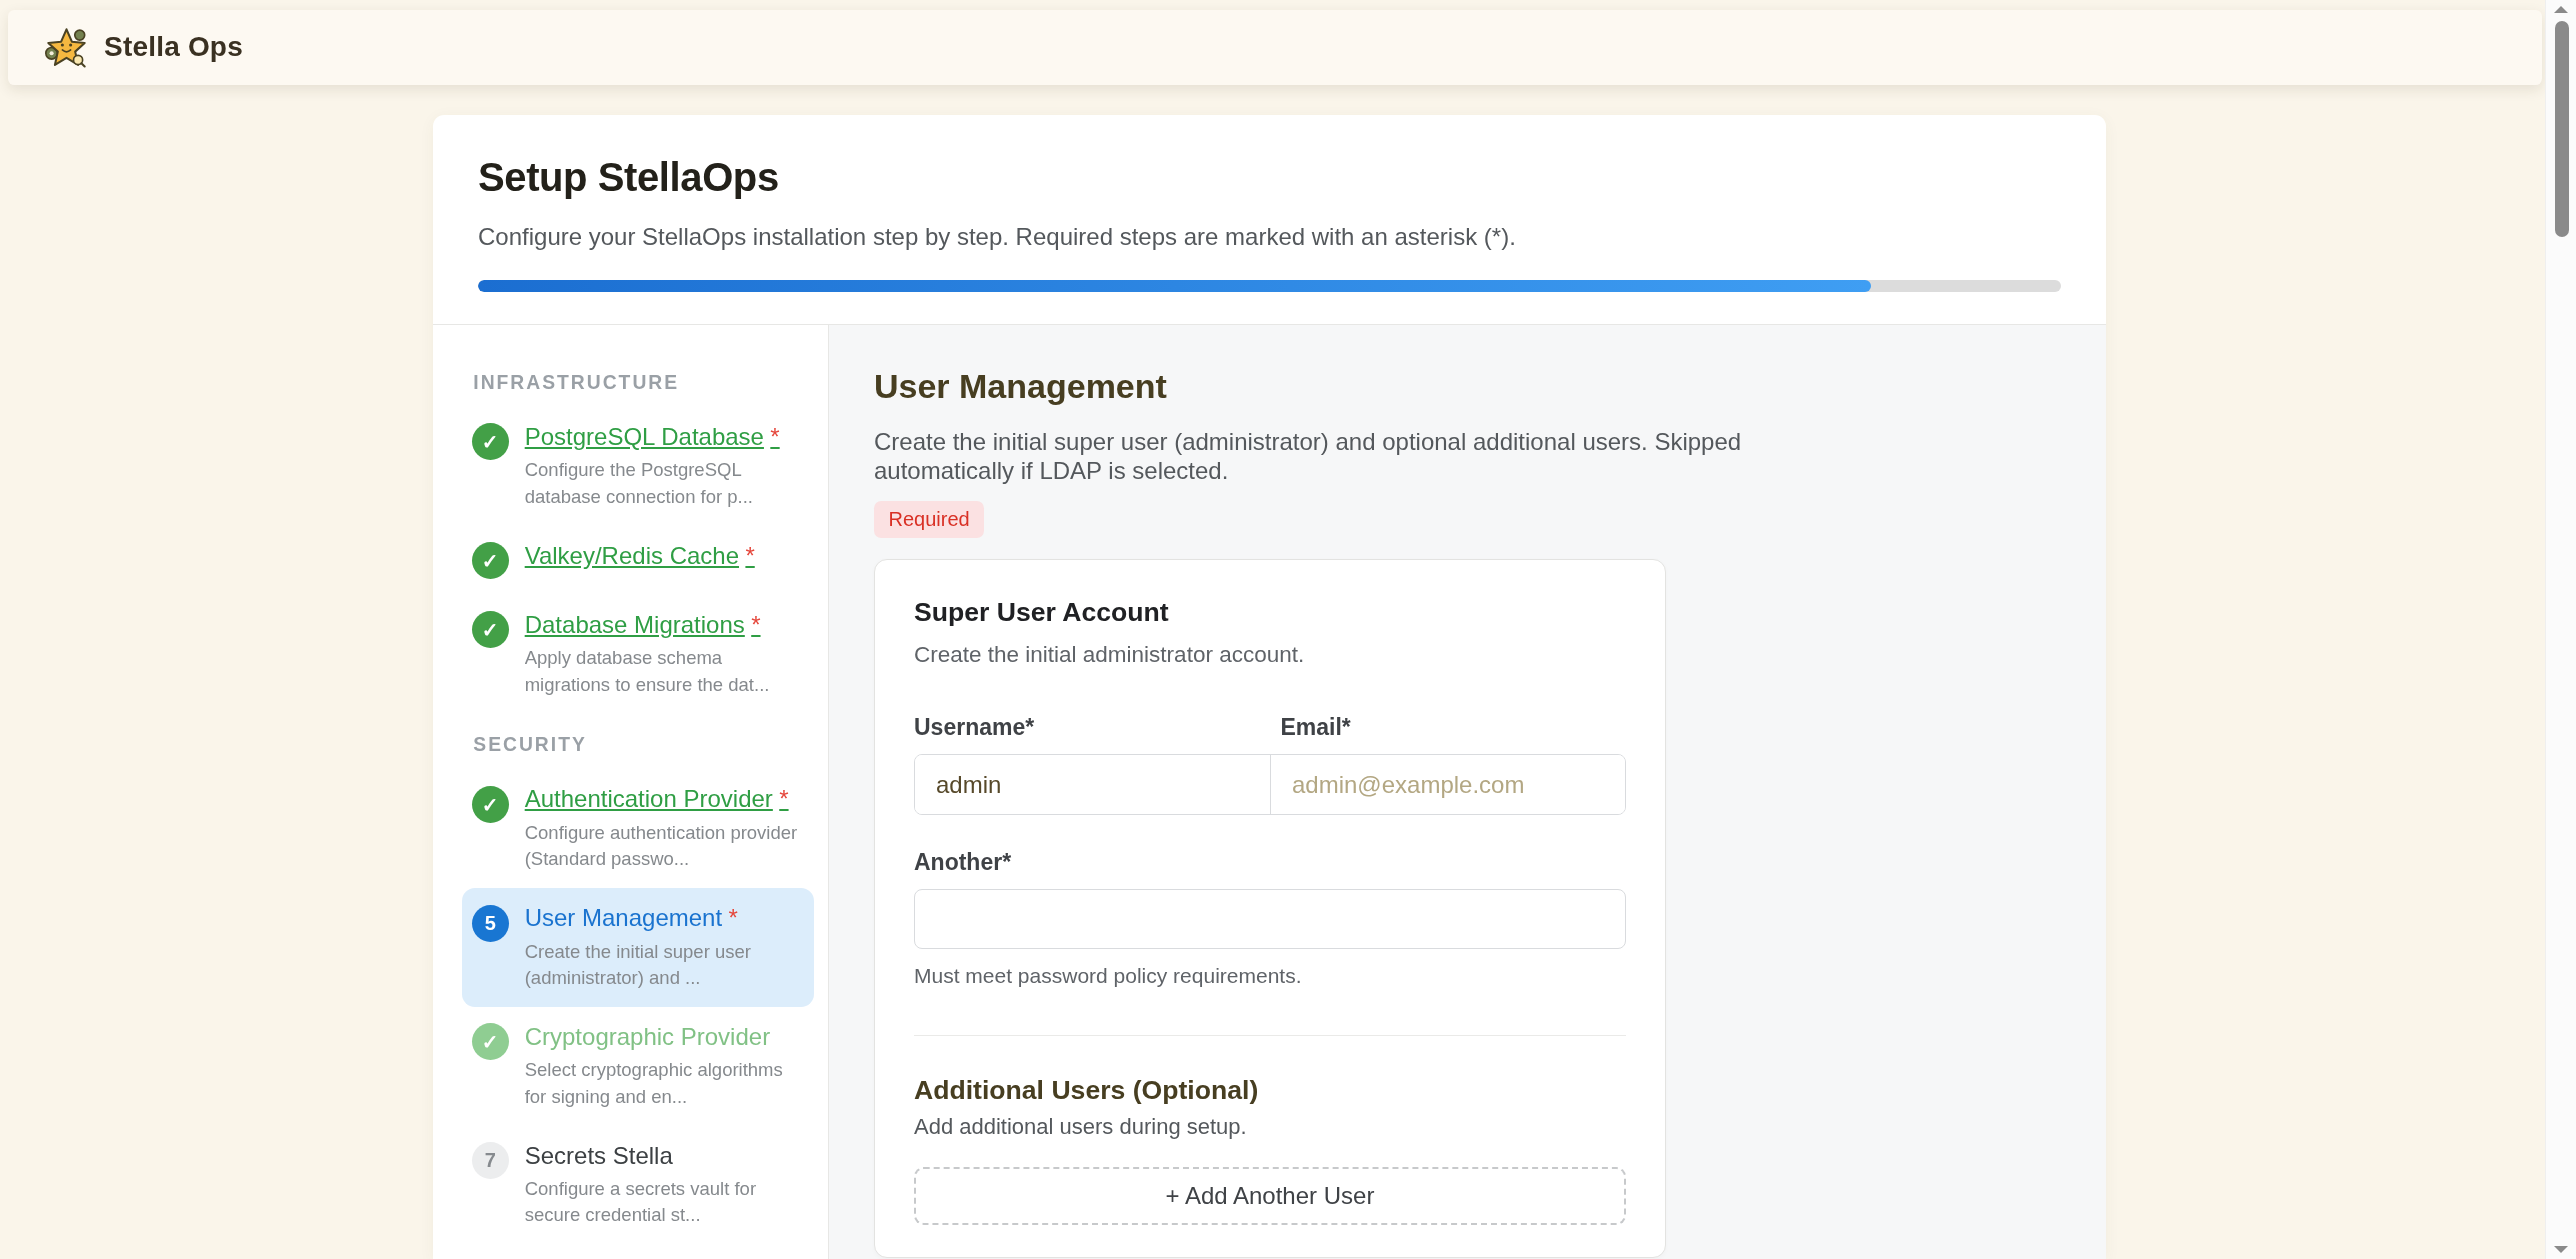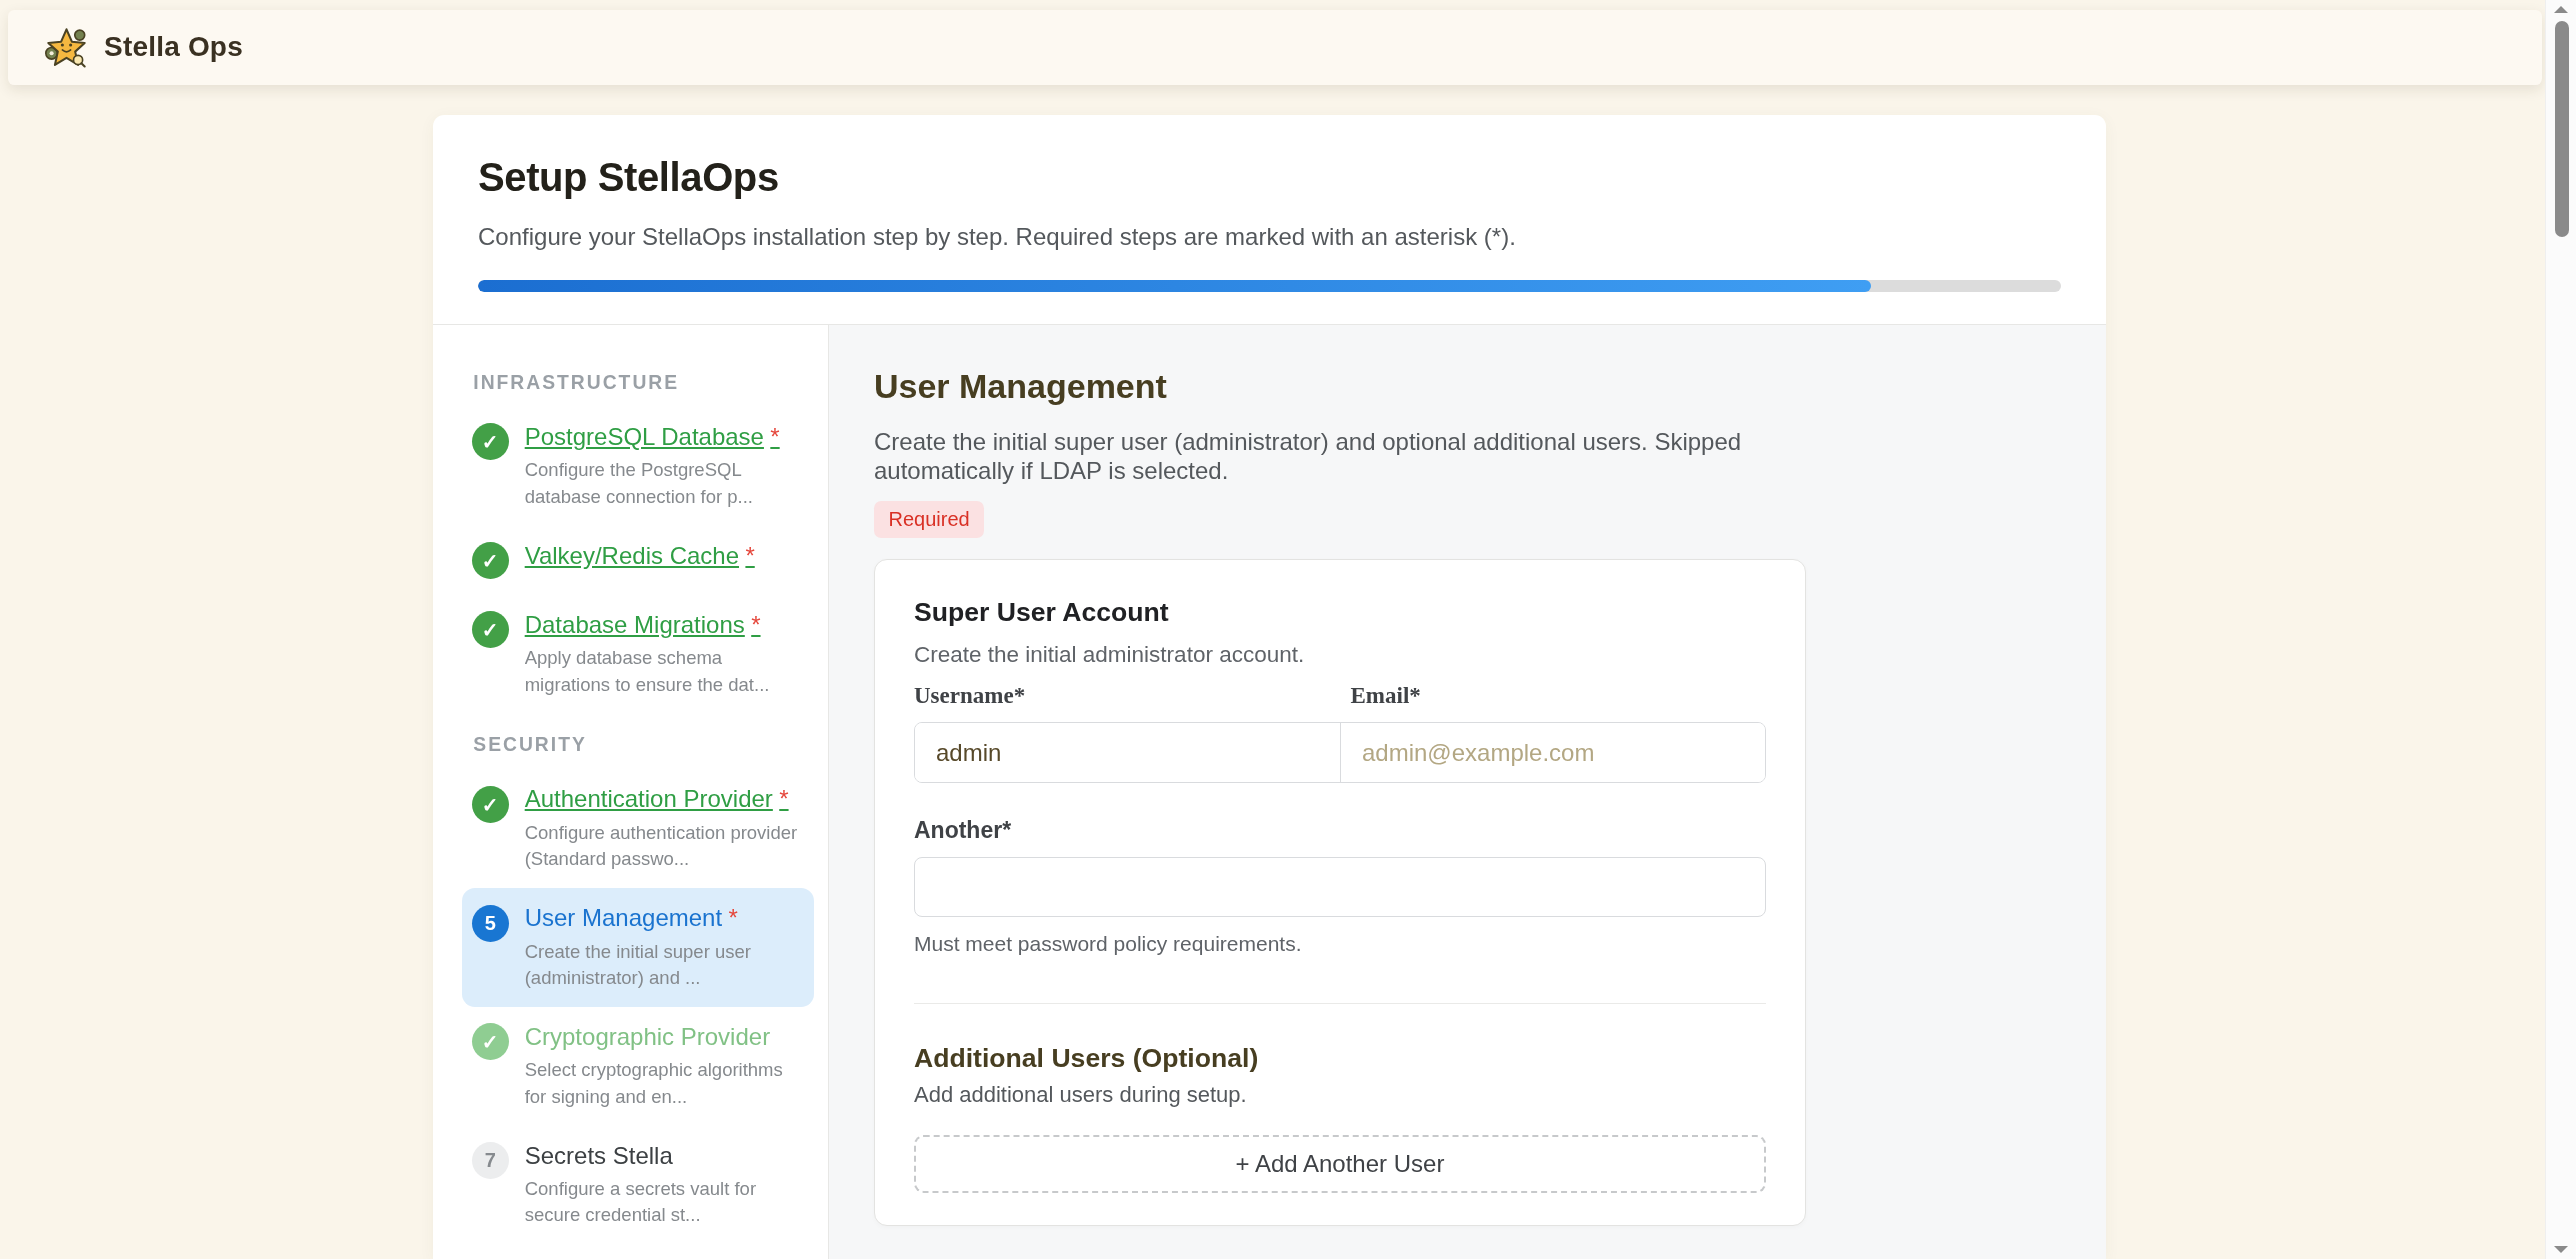--- a/index.html
+++ b/index.html
@@ -68,28 +68,28 @@
   }
   
   .main{flex:1;background:var(--main-bg);padding:42px 0 0 45px;overflow:hidden;}
   .main h2{margin:0;font-size:34px;font-weight:bold;color:var(--heading-olive);}
   .step-desc-main{margin:21px 0 0 0;font-size:24px;line-height:29px;color:var(--text-gray);max-width:974px;}
   .badge{
     display:inline-block;margin-top:16px;padding:7.2px 14.5px;border-radius:7.2px;
     background:var(--badge-red-bg);color:var(--badge-red-text);font-size:20px;
   }
   .card{
-    width:932px;background:#fff;border:1.2px solid var(--card-border);border-radius:13px;
+    width:792px;background:#fff;border:1.2px solid var(--card-border);border-radius:13px;
     box-shadow:0 1.6px 4.8px rgba(0,0,0,.025);
     margin-top:21px;padding:37px 39px 32px 39px;
   }
   .card h3{margin:0;font-size:26.6px;font-weight:bold;color:#202124;}
   .card h3.olive{color:var(--heading-olive);}
   .card-sub{margin:14.5px 0 0 0;font-size:22.5px;color:#5F6368;}
-  .field-labels{display:grid;grid-template-columns:1fr 1fr;gap:0 21px;margin-top:15px;font-family:Liberation Serif, serif;}
+  .field-labels{display:grid;grid-template-columns:1fr 1fr;gap:0 21px;margin-top:46px;}
   .field-label{font-size:23px;font-weight:600;color:#3F4246;margin-bottom:13px;}
   .input-group{
     display:grid;grid-template-columns:1fr 1fr;border:1.2px solid var(--input-border);
     border-radius:8px;overflow:hidden;background:#fff;
   }
   .input-group input{border:none;outline:none;height:59px;padding:0 21px;font-size:24px;font-family:inherit;background:#fff;}
   .input-group input + input{border-left:1.2px solid var(--input-border);}
   .in-username{color:var(--input-text-brown);}
   .in-email::placeholder{color:var(--placeholder-tan);opacity:1;}
   .pwd-label{margin-top:34px;}

